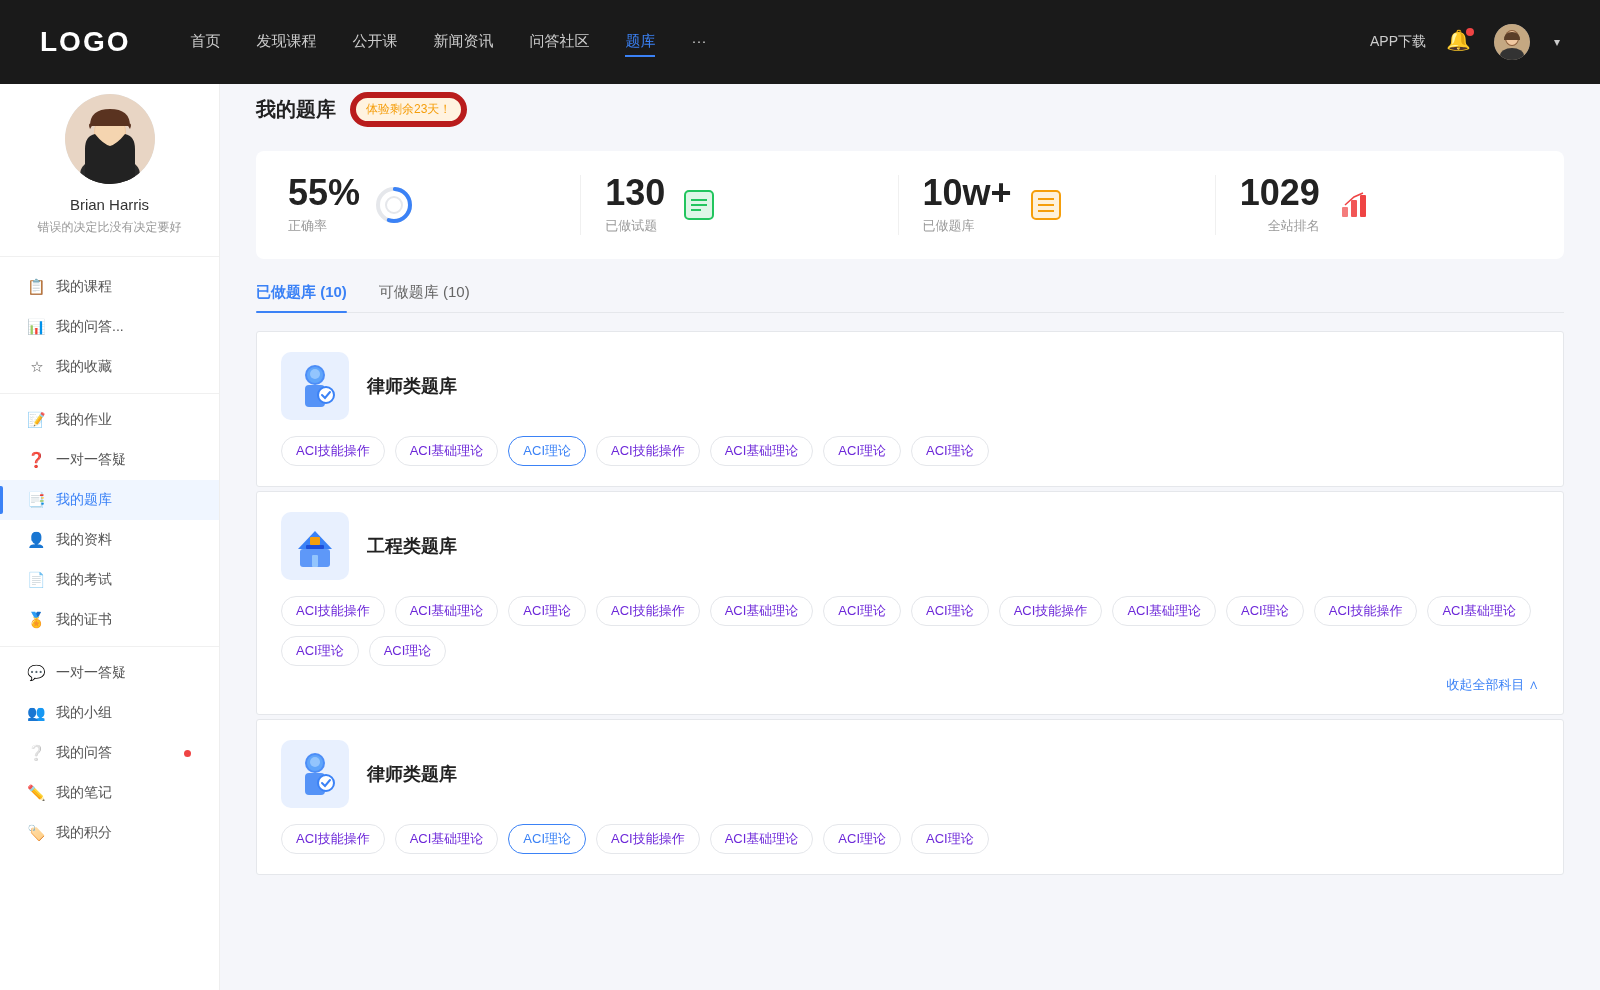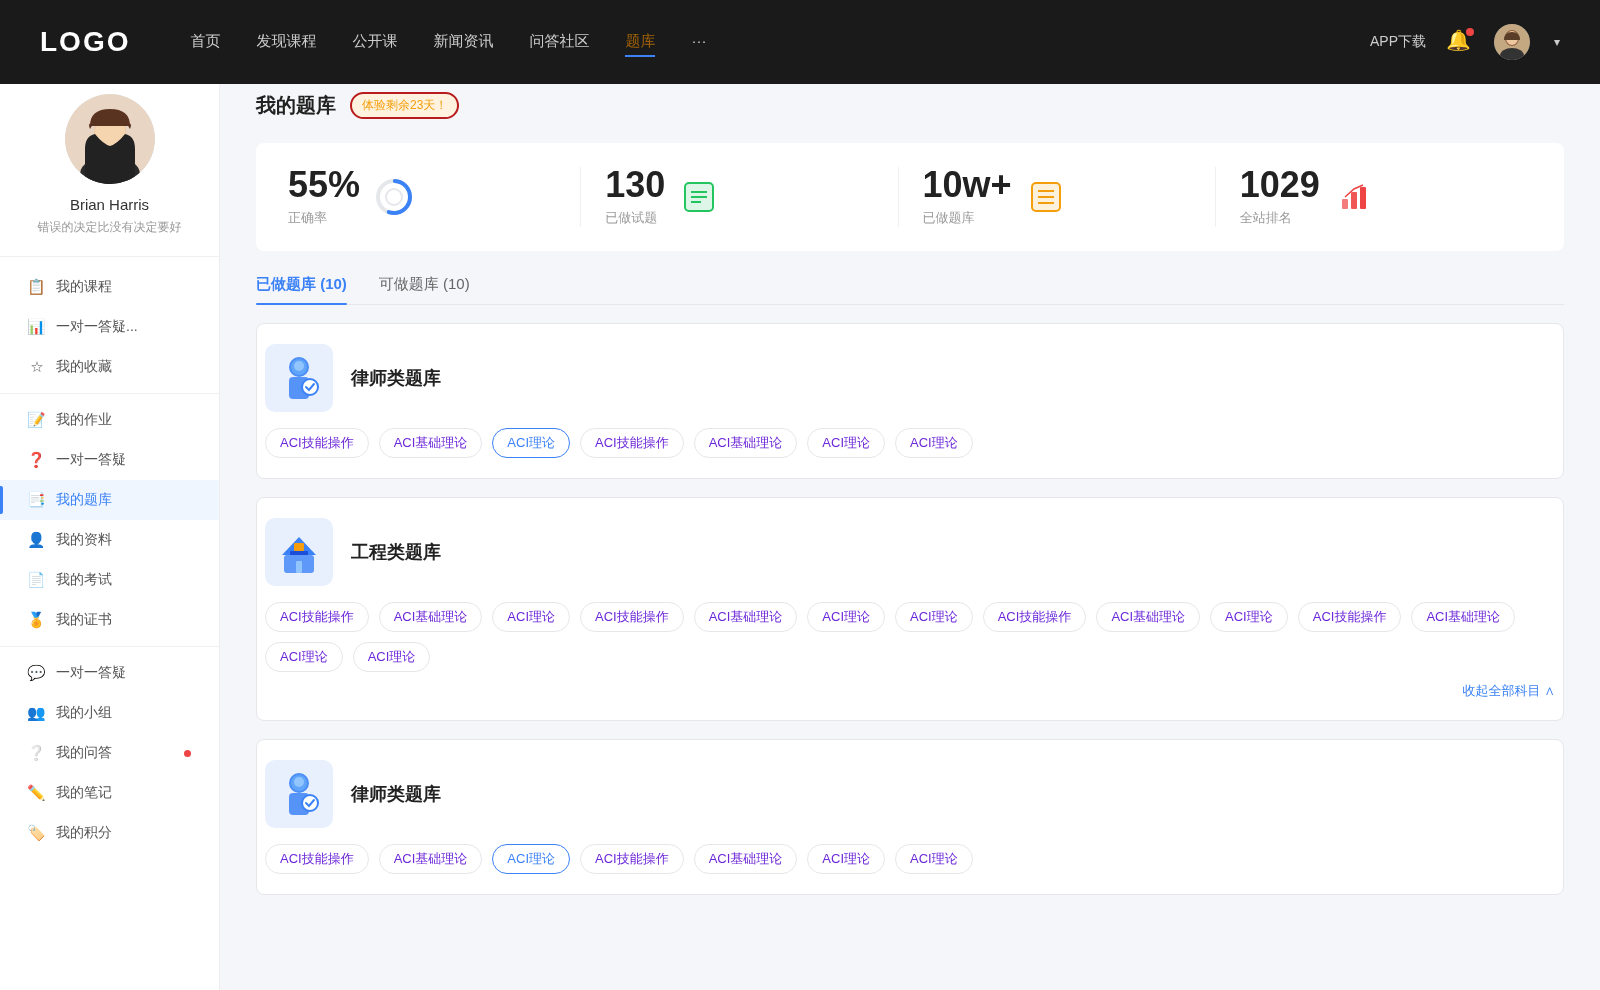--- a/index.html
+++ b/index.html
@@ -27,21 +27,21 @@
       gap: 36px;
       flex: 1;
     }
     .navbar-link {
       color: #ccc;
       font-size: 15px;
       cursor: pointer;
       padding: 4px 0;
     }
     .navbar-link.active {
-      color: #a16207;
+      color: #3b82f6;
       border-bottom: 2px solid #3b82f6;
     }
     .navbar-right {
       display: flex;
       align-items: center;
       gap: 20px;
     }
     .navbar-app-download {
       color: #ccc;
       font-size: 14px;
@@ -174,21 +174,21 @@
       margin-bottom: 24px;
     }
     .page-title-text {
       font-size: 20px;
       font-weight: 600;
       color: #222;
     }
     .trial-badge {
       background: #fff3e0;
       color: #f59e0b;
-      border: 2px solid #b91c1c;
+      border: 6px solid #b91c1c;
       border-radius: 20px;
       font-size: 12px;
       padding: 3px 10px;
     }
 
     
     .stats-card {
       background: #fff;
       border-radius: 8px;
       padding: 24px 32px;
@@ -198,21 +198,21 @@
     }
     .stat-item {
       flex: 1;
       display: flex;
       align-items: center;
       gap: 14px;
       padding: 0 24px;
       border-right: 1px solid #f0f0f0;
     }
     .stat-item:first-child { padding-left: 0; }
-    .stat-item:last-child { border-right: none; }
+    .stat-item:last-child { border-right: none; text-align: right; }
     .stat-value-area {}
     .stat-value {
       font-size: 36px;
       font-weight: 700;
       color: #222;
       line-height: 1;
     }
     .stat-label {
       font-size: 13px;
       color: #999;
@@ -247,23 +247,23 @@
       position: absolute;
       bottom: -1px; left: 0; right: 0;
       height: 2px;
       background: #3b82f6;
       border-radius: 1px;
     }
 
     
     .qbank-section {
       background: #fff;
-      border-radius: 8px;
-      margin-bottom: 18px;
-      padding: 20px 8px;
+      border-radius: 3px;
+      margin-bottom: 4px;
+      padding: 20px 24px;
       border: 1px solid #e5e7eb;
     }
     .qbank-header {
       display: flex;
       align-items: center;
       gap: 18px;
       margin-bottom: 16px;
     }
     .qbank-icon-wrap {
       width: 68px; height: 68px;
@@ -362,21 +362,21 @@
       <div class="sidebar-motto">错误的决定比没有决定要好</div>
     </div>
 
     <div class="sidebar-menu">
       <div class="sidebar-item">
         <span class="sidebar-item-icon">📋</span>
         <span class="sidebar-item-label">我的课程</span>
       </div>
       <div class="sidebar-item">
         <span class="sidebar-item-icon">📊</span>
-        <span class="sidebar-item-label">一对一答疑...</span>
+        <span class="sidebar-item-label">我的问答...</span>
       </div>
       <div class="sidebar-item">
         <span class="sidebar-item-icon">☆</span>
         <span class="sidebar-item-label">我的收藏</span>
       </div>
       <div class="sidebar-divider"></div>
       <div class="sidebar-item">
         <span class="sidebar-item-icon">📝</span>
         <span class="sidebar-item-label">我的作业</span>
       </div>

